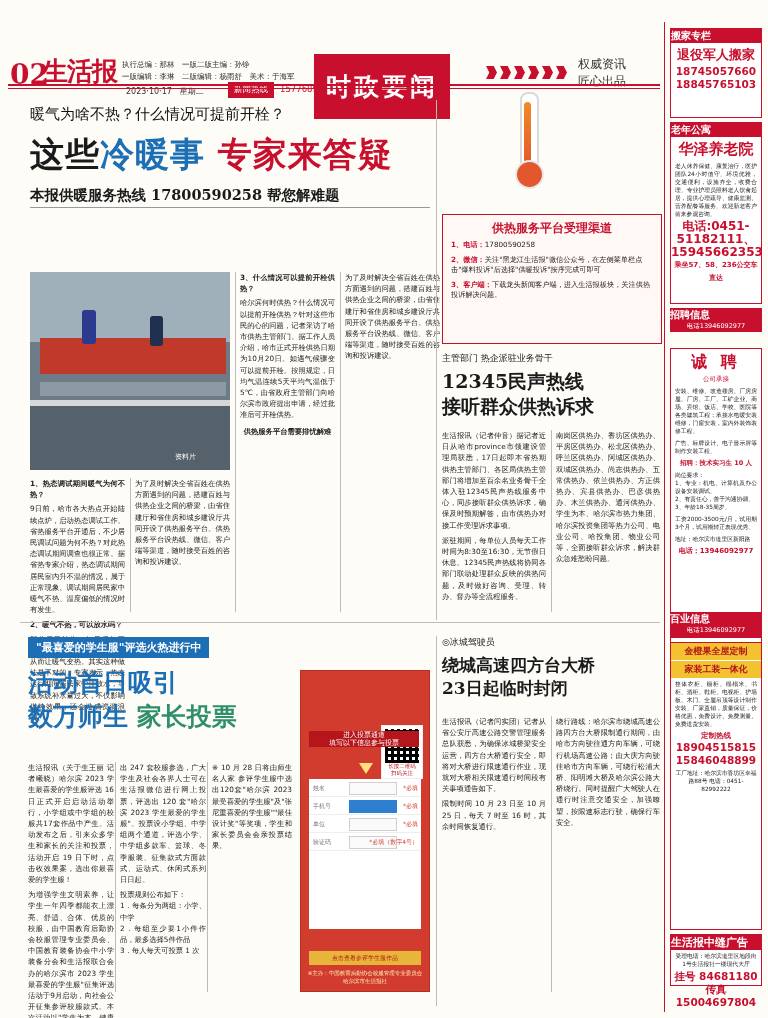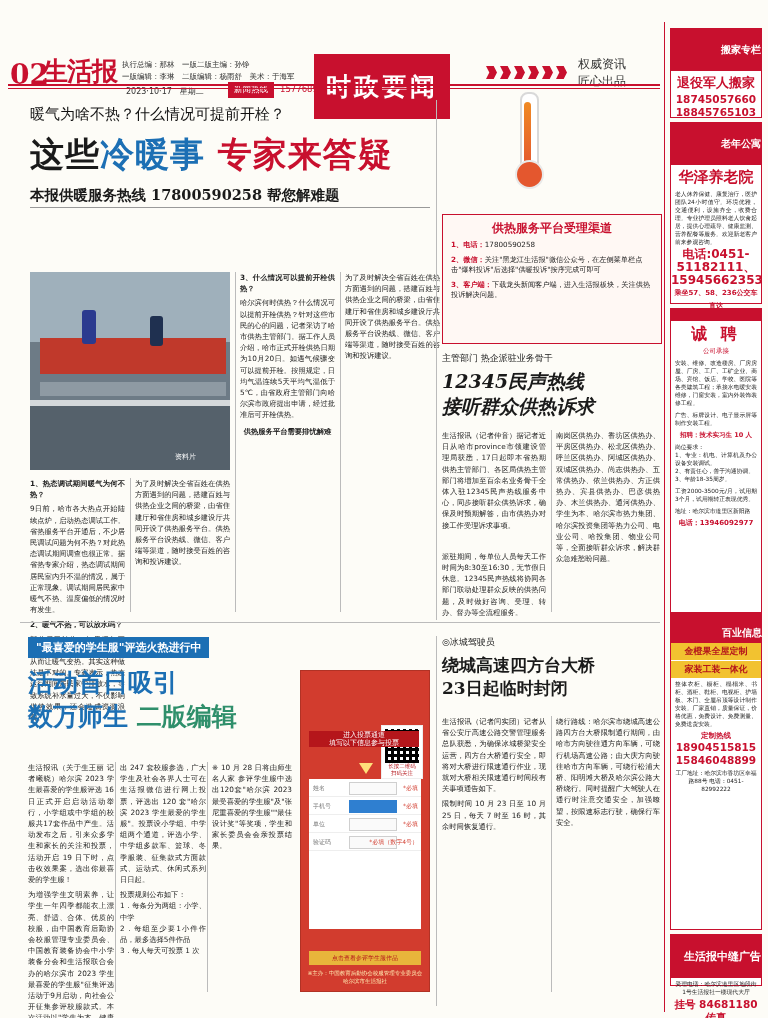--- a/index.html
+++ b/index.html
@@ -61,21 +61,21 @@
 
   
   .svcbox{position:absolute;left:442px;top:214px;width:218px;height:128px;border:1px solid #c8102e;background:#fff8f4;}
   .svcbox h4{margin:0;padding:5px 0 3px 0;text-align:center;color:#c8102e;font-size:12px;font-weight:bold;font-family:"DejaVu Serif","Liberation Serif",serif;}
   .svcbox p{margin:0 8px 4px 8px;font-size:7.2px;line-height:10.5px;color:#222;}
   .svcbox .num{color:#c8102e;font-weight:bold;}
 
   
   .story2{position:absolute;left:442px;top:352px;width:218px;}
   .story2 .kick{font-size:9px;color:#222;}
-  .story2 .hl{margin-top:4px;font-size:19px;font-weight:bold;line-height:25px;font-family:"DejaVu Serif","Liberation Serif",serif;font-style:italic;}
+  .story2 .hl{margin-top:4px;font-size:19px;font-weight:bold;line-height:25px;font-family:"DejaVu Serif","Liberation Serif",serif;}
 
   
   .botleft{position:absolute;left:28px;top:636px;width:240px;}
   .tagline{display:inline-block;background:#1c6fb4;color:#fff;font-size:11px;padding:3px 8px;font-weight:bold;}
   .botleft .hl{margin-top:8px;font-size:25px;font-weight:bold;line-height:34px;font-family:"DejaVu Serif","Liberation Serif",serif;}
   .botleft .hl .b{color:#1c6fb4;}
   .botleft .hl .g{color:#2f8f6b;}
 
   .poster{position:absolute;left:300px;top:670px;width:128px;height:320px;background:#d23c2e;border:1px solid #b13225;}
   .poster .top{position:absolute;left:4px;top:4px;width:120px;height:46px;background:#e8b53b;color:#b5161b;font-size:8px;text-align:center;line-height:12px;padding-top:4px;box-sizing:border-box;}
@@ -96,21 +96,21 @@
   .poster .yellowbar{position:absolute;left:8px;bottom:26px;width:112px;height:14px;background:#e8b53b;color:#b5161b;font-size:6px;text-align:center;line-height:14px;}
 
   
   .botright{position:absolute;left:442px;top:636px;width:218px;}
   .botright .kick{font-size:9px;}
   .botright .hl{margin-top:5px;font-size:17px;font-weight:bold;line-height:23px;font-family:"DejaVu Serif","Liberation Serif",serif;}
 
   
   .rail-sep{position:absolute;left:664px;top:22px;width:1px;height:990px;background:#c8102e;}
   .ad{position:absolute;left:670px;width:92px;box-sizing:border-box;border:1px solid #c8102e;background:#fff;}
-  .ad .ad-head{background:#c8102e;color:#fff;font-size:10px;text-align:right;padding:14px 0;font-weight:bold;}
+  .ad .ad-head{background:#c8102e;color:#fff;font-size:10px;text-align:left;padding:0 0;font-weight:bold;}
   .ad .ad-title{color:#c8102e;font-size:13px;font-weight:bold;text-align:center;margin:3px 0 1px;font-family:"DejaVu Serif","Liberation Serif",serif;}
   .ad .ad-sub{font-size:8px;text-align:center;color:#111;line-height:11px;}
   .ad .ad-phone{color:#c8102e;font-size:10.5px;font-weight:bold;text-align:center;line-height:13px;}
   .ad .ad-body{font-size:5.8px;line-height:8px;color:#222;padding:2px 4px;text-align:justify;}
   .ad .ad-yellow{background:#f2c230;color:#b5161b;font-size:9px;text-align:center;padding:2px 0;font-weight:bold;}
 </style>
 </head>
 <body>
 
 <div class="page">
@@ -206,32 +206,32 @@
 
   <div class="story2">
     <div class="kick">主管部门 热企派驻业务骨干</div>
     <div class="hl">
       <div>12345民声热线</div>
       <div>接听群众供热诉求</div>
     </div>
   </div>
   <div class="col bodytext" style="left:442px;top:430px;width:104px;">
     <div>生活报讯（记者仲音）据记者近日从哈市province市领建设管理局获悉，17日起即本省热期供热主管部门、各区局供热主管部门将增加至百余名业务骨干全体入驻12345民声热线服务中心，同步接听群众供热诉求，确保及时预期解答，由市供热办对接工作受理诉求事项。</div>
-    <div style="margin-top:20px;">派驻期间，每单位人员每天工作时间为8:30至16:30，无节假日休息。12345民声热线将协同各部门联动处理群众反映的供热问题，及时做好咨询、受理、转办、督办等全流程服务。</div>
+    <div style="margin-top:4px;">派驻期间，每单位人员每天工作时间为8:30至16:30，无节假日休息。12345民声热线将协同各部门联动处理群众反映的供热问题，及时做好咨询、受理、转办、督办等全流程服务。</div>
   </div>
   <div class="col bodytext" style="left:556px;top:430px;width:104px;">
     <div>南岗区供热办、香坊区供热办、平房区供热办、松北区供热办、呼兰区供热办、阿城区供热办、双城区供热办、尚志供热办、五常供热办、依兰供热办、方正供热办、宾县供热办、巴彦供热办、木兰供热办、通河供热办、学生为本、哈尔滨市热力集团、哈尔滨投资集团等热力公司、电业公司、哈投集团、物业公司等，全面接听群众诉求，解决群众急难愁盼问题。</div>
   </div>
   <div class="sep-v" style="left:551px;top:430px;height:182px;"></div>
 
   <div class="botleft">
     <div class="tagline">"最喜爱的学生服"评选火热进行中</div>
     <div class="hl">
       <div class="b">活动首日吸引</div>
-      <div><span class="b">数万师生</span>&nbsp;<span class="g">二版编辑</span></div>
+      <div><span class="b">数万师生</span>&nbsp;<span class="g">家长投票</span></div>
     </div>
   </div>
   <div class="col bodytext" style="left:28px;top:762px;width:86px;">
     <div>生活报讯（关于生王丽 记者曦晓）哈尔滨 2023 学生最喜爱的学生服评选 16 日正式开启启动活动举行，小学组或中学组的校服共17套作品中产生。活动发布之后，引来众多学生和家长的关注和投票，活动开启 19 日下时，点击收效果案，选出你最喜爱的学生服！</div>
     <div style="margin-top:4px;">为增强学生文明素养，让学生一年四季都能衣上漂亮、舒适、合体、优质的校服，由中国教育后勤协会校服管理专业委员会、中国教育装备协会中小学装备分会和生活报联合会办的哈尔滨市 2023 学生最喜爱的学生服"征集评选活动于9月启动，向社会公开征集参评校服款式。本次活动以"学生为本、健康安全、舒适美观"为宗旨，倡导评选最美的家长和学生喜爱的校服。</div>
   </div>
   <div class="col bodytext" style="left:120px;top:762px;width:86px;">
     <div>出 247 套校服参选，广大学生及社会各界人士可在生活报微信进行网上投票，评选出 120 套"哈尔滨 2023 学生最爱的学生服"。投票设小学组、中学组两个通道，评选小学、中学组多款车、篮球、冬季服装、征集款式方面款式、运动式、休闲式系列日日起。</div>
     <div style="margin-top:4px;white-space:pre-line;">投票规则公布如下：
 1．每条分为两组：小学、中学
@@ -312,21 +312,21 @@
     <div class="ad-body">老人休养保健、康复治疗，医护团队24小时值守。环境优雅，交通便利，设施齐全，收费合理。专业护理员照料老人饮食起居，提供心理疏导、健康监测、营养配餐等服务。欢迎新老客户前来参观咨询。</div>
     <div class="ad-phone" style="font-size:12px;">电话:0451-51182111、15945662353</div>
     <div class="ad-phone" style="font-size:7px;">乘坐57、58、236公交车直达</div>
   </div>
 
   <div class="ad" style="top:308px;height:24px;border:none;background:#c8102e;">
     <div class="ad-head">招聘信息</div>
     <div style="color:#fff;font-size:6.5px;text-align:center;">电话13946092977</div>
   </div>
 
-  <div class="ad" style="top:320px;height:352px;">
+  <div class="ad" style="top:348px;height:352px;">
     <div class="ad-title" style="font-size:16px;letter-spacing:4px;">诚 聘</div>
     <div class="ad-sub" style="font-size:6.5px;color:#c8102e;">公司承接</div>
     <div class="ad-body">安装、维修、改造楼房、厂房房屋、厂房、工厂、工矿企业、商场、宾馆、饭店、学校、医院等各类建筑工程；承接水电暖安装维修，门窗安装，室内外装饰装修工程。</div>
     <div class="ad-body">广告、标牌设计、电子显示屏等制作安装工程。</div>
     <div class="ad-body" style="color:#c8102e;font-weight:bold;font-size:6.5px;text-align:center;">招聘：技术实习生 10 人</div>
     <div class="ad-body" style="white-space:pre-line;">岗位要求：
 1、专业：机电、计算机及办公设备安装调试。
 2、有责任心，善于沟通协调。
 3、年龄18-35周岁。</div>
     <div class="ad-body">工资2000-3500元/月，试用期3个月，试用期转正表现优秀。</div>

